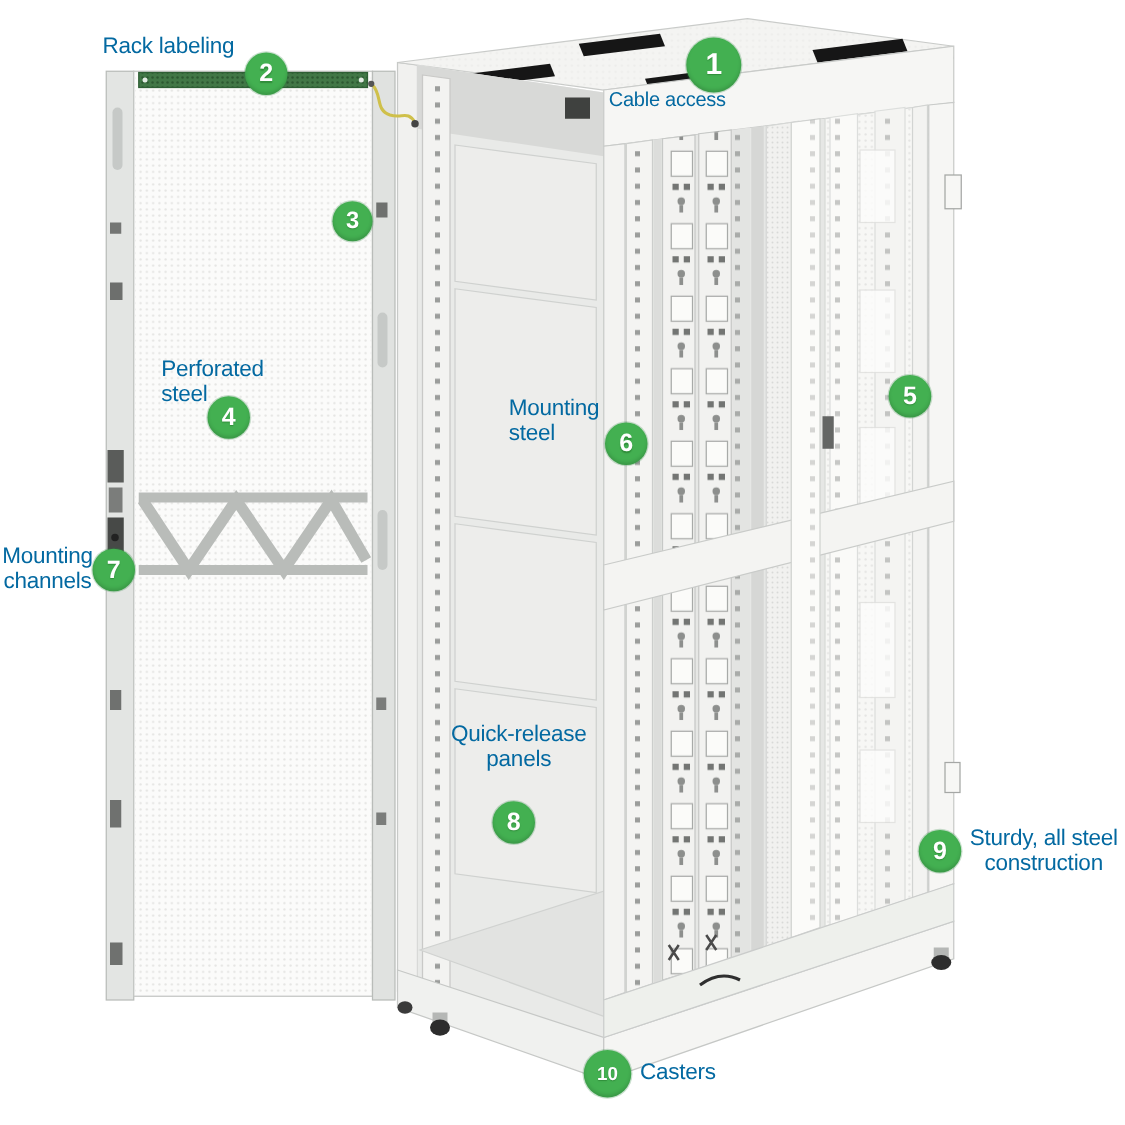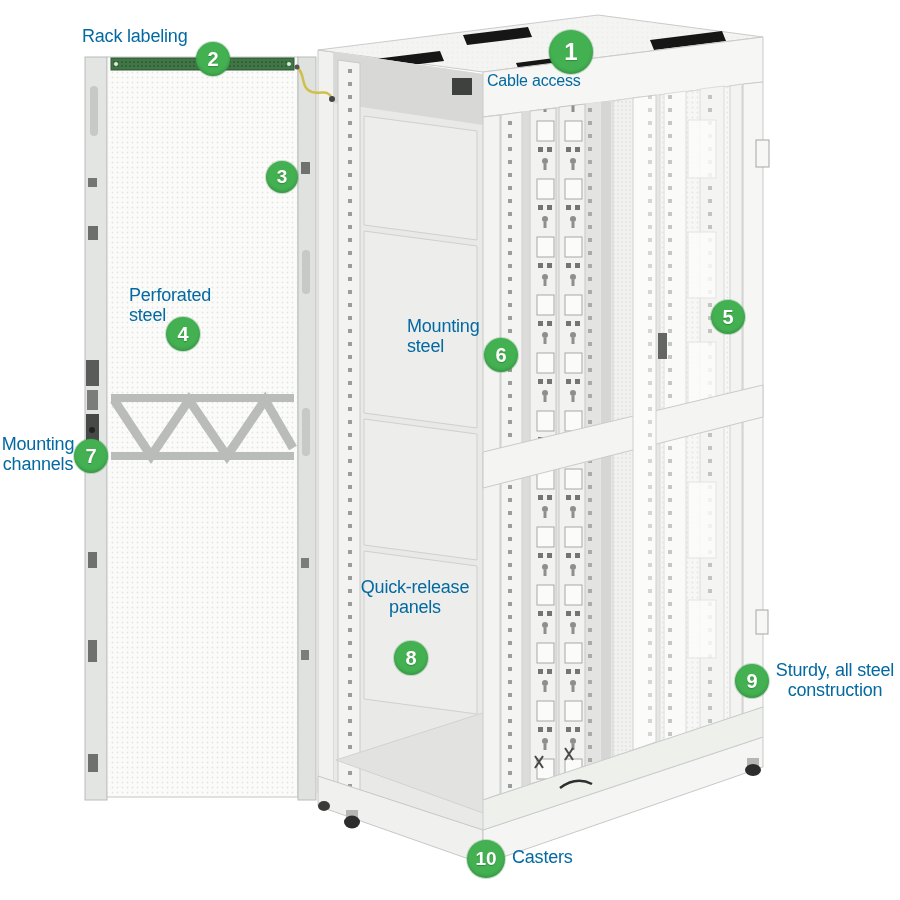--- a/index.html
+++ b/index.html
@@ -16,21 +16,21 @@
   .lbl span{display:block;}
   .b1{left:549px;top:30px;width:44px;height:44px;font-size:24px;}
   .b2{left:196px;top:42px;width:34px;height:34px;font-size:20px;}
   .b3{left:266px;top:161px;width:32px;height:32px;font-size:19px;}
   .b4{left:166px;top:317px;width:34px;height:34px;font-size:20px;}
   .b5{left:711px;top:300px;width:34px;height:34px;font-size:20px;}
   .b6{left:484px;top:338px;width:34px;height:34px;font-size:20px;}
   .b7{left:74px;top:439px;width:34px;height:34px;font-size:20px;}
   .b8{left:394px;top:641px;width:34px;height:34px;font-size:20px;}
   .b9{left:735px;top:664px;width:34px;height:34px;font-size:20px;}
-  .b10{left:467px;top:840px;width:38px;height:38px;font-size:19px;}
+  .b10{left:467px;top:840px;width:38px;height:38px;font-size:15px;}
   .l1{left:487px;top:70px;width:140px;text-align:left;font-size:16px;line-height:22px;}
   .l2{left:82px;top:26px;width:130px;text-align:left;}
   .l3{left:160px;top:161px;width:106px;text-align:center;}
   .l4{left:129px;top:285px;width:102px;}
   .l5{left:750px;top:289px;width:98px;text-align:center;}
   .l6{left:407px;top:316px;width:84px;text-align:left;}
   .l7{left:0px;top:434px;width:76px;text-align:center;}
   .l8{left:357px;top:577px;width:116px;text-align:center;}
   .l9{left:768px;top:660px;width:134px;text-align:center;}
   .l10{left:512px;top:847px;width:90px;text-align:left;}

